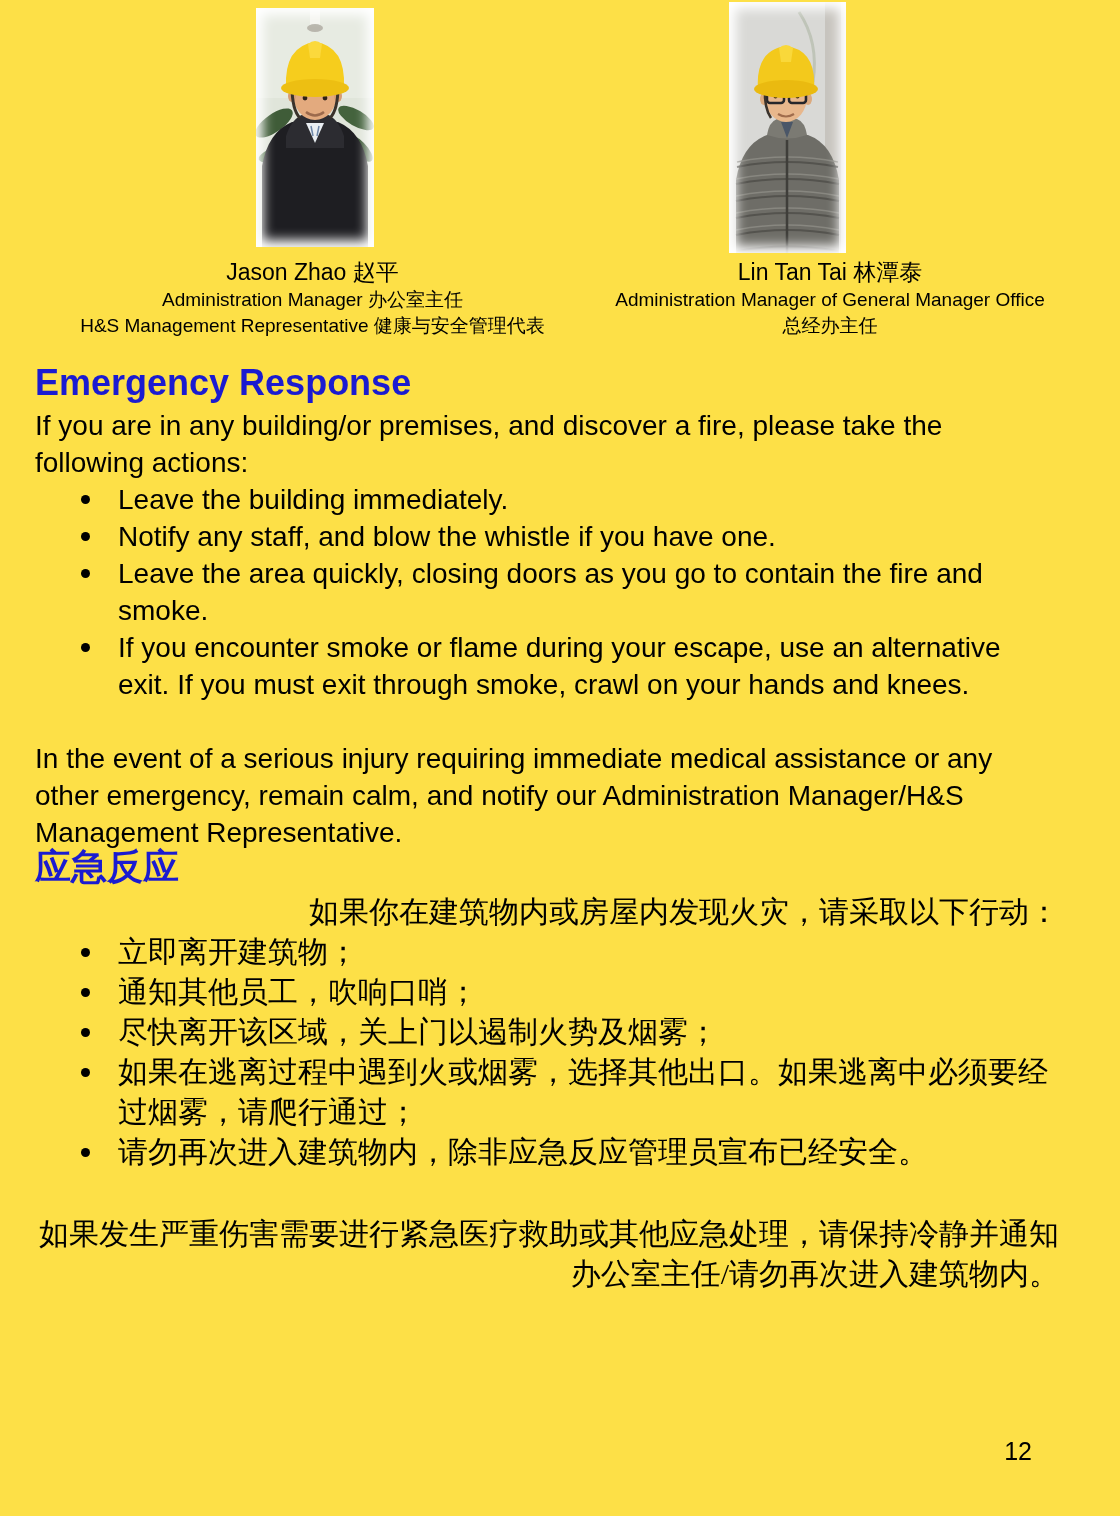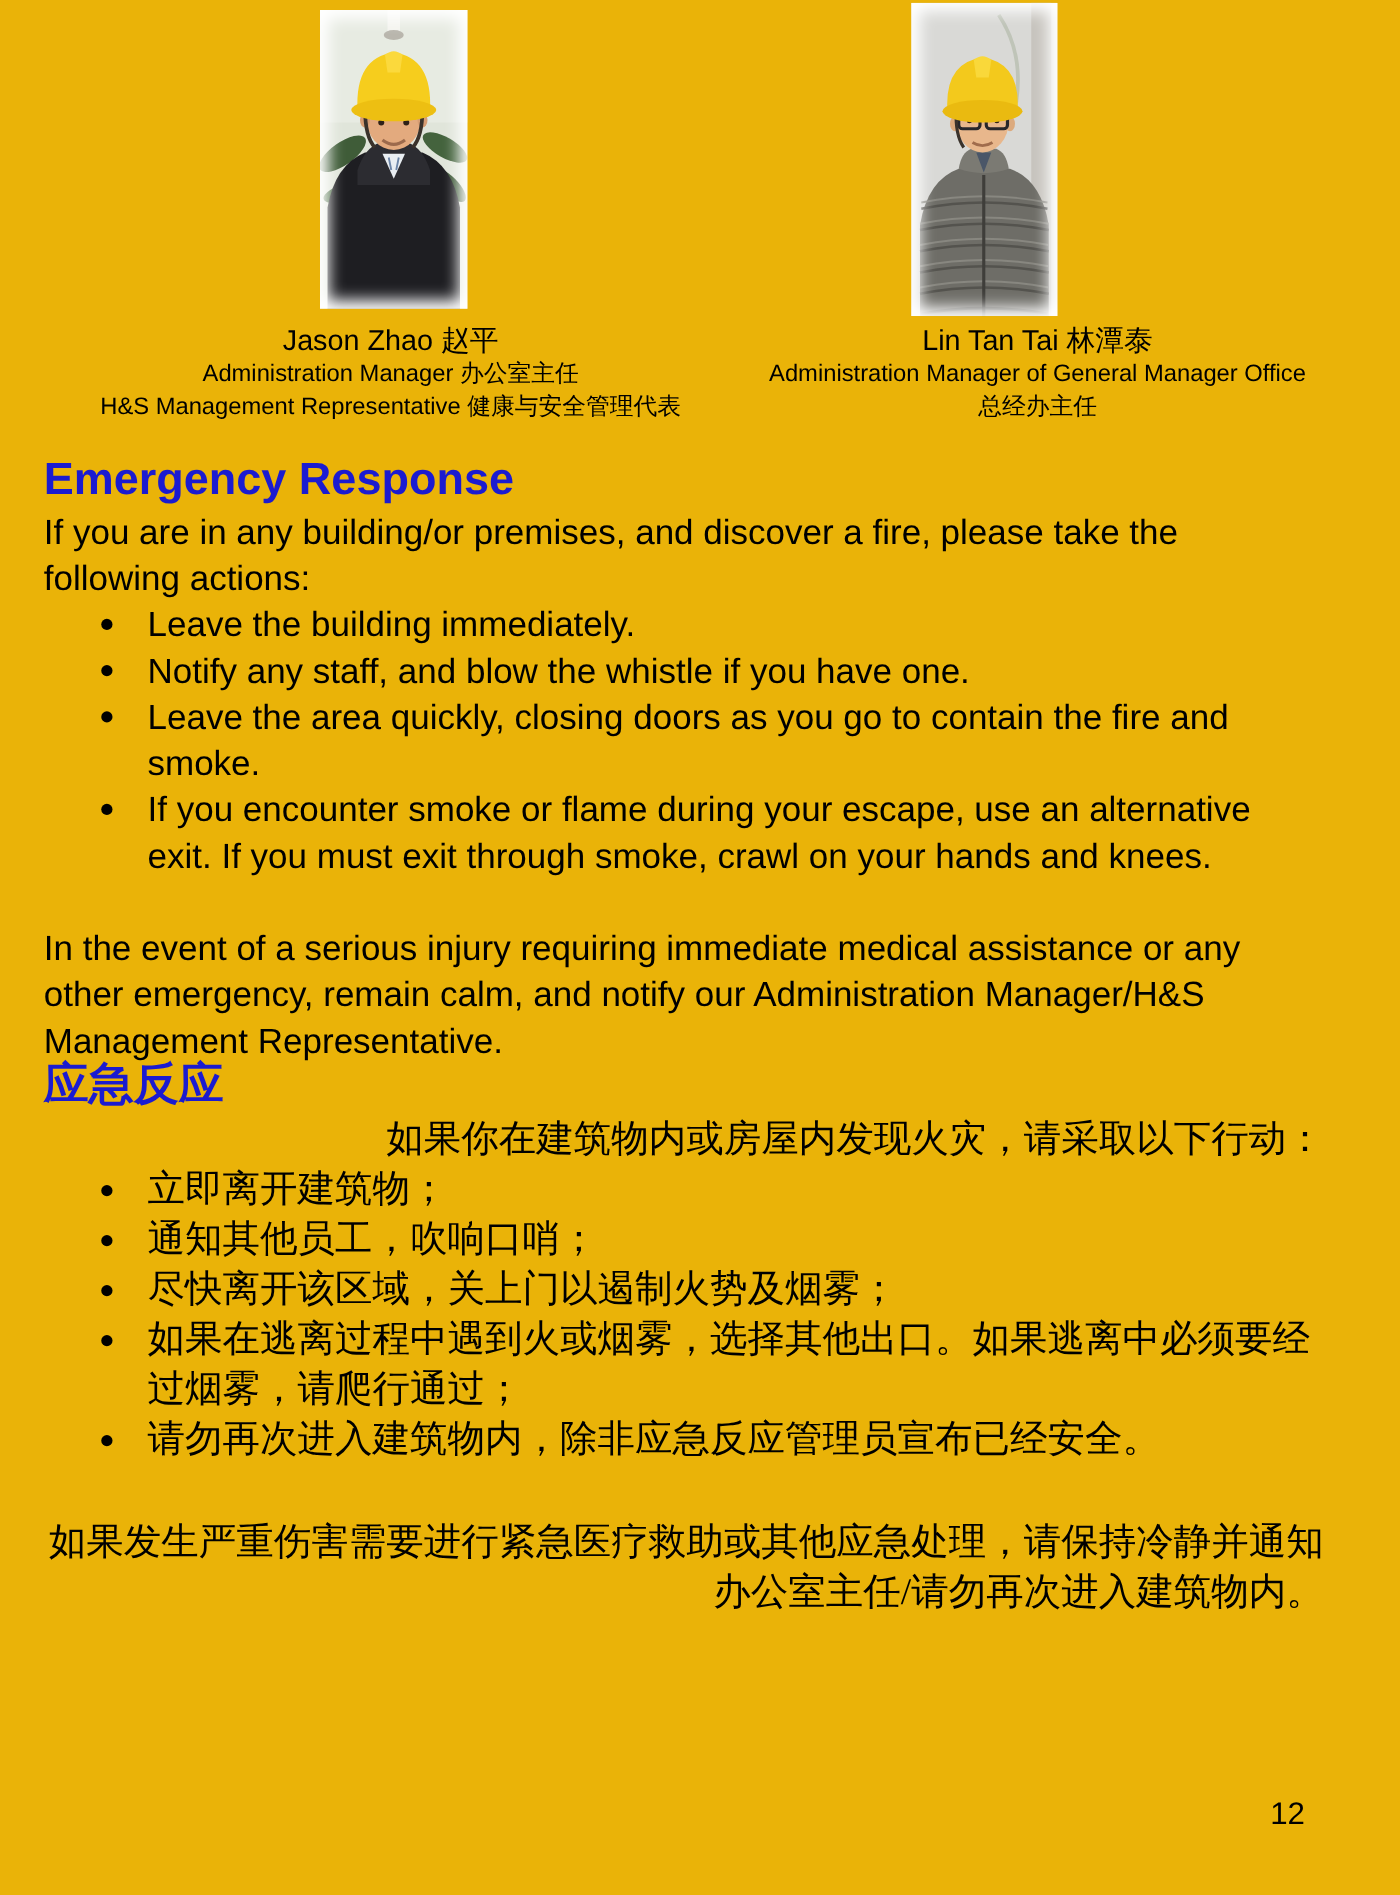--- a/index.html
+++ b/index.html
@@ -1,21 +1,21 @@
 <!DOCTYPE html>
 <html><head>
 <meta charset="utf-8">
 <style>
   * { box-sizing: border-box; margin: 0; padding: 0; }
   html, body { background: #ffffff; }
   .page {
     position: relative;
     width: 1120px;
     height: 1516px;
-    background: #eab308;
+    background: #fde047;
     font-family: "Liberation Sans", sans-serif;
     color: #000000;
     overflow: hidden;
   }
 
   
   .photo { position: absolute; overflow: hidden; }
   .photo svg { display: block; }
   .photo-left  { left: 256px; top: 8px;  width: 118px; height: 239px; }
   .photo-right { left: 729px; top: 2px;  width: 117px; height: 251px; }
@@ -67,21 +67,21 @@
     border-radius: 50%;
     background: #000;
   }
   ul.bullets-zh li::before { top: 16px; }
   .closing-en { margin-top: 37px; }
   .intro-zh   { margin-bottom: 0; }
   .closing-zh { margin-top: 42px; }
 
   .page-number {
     position: absolute;
-    right: 76px; top: 1437px;
+    right: 88px; top: 1437px;
     font-size: 25px;
   }
 </style>
 </head>
 <body>
 
 <div class="page">
 
   <div class="photo photo-left">
     <svg width="118" height="239" viewBox="0 0 118 239" xmlns="http://www.w3.org/2000/svg">

